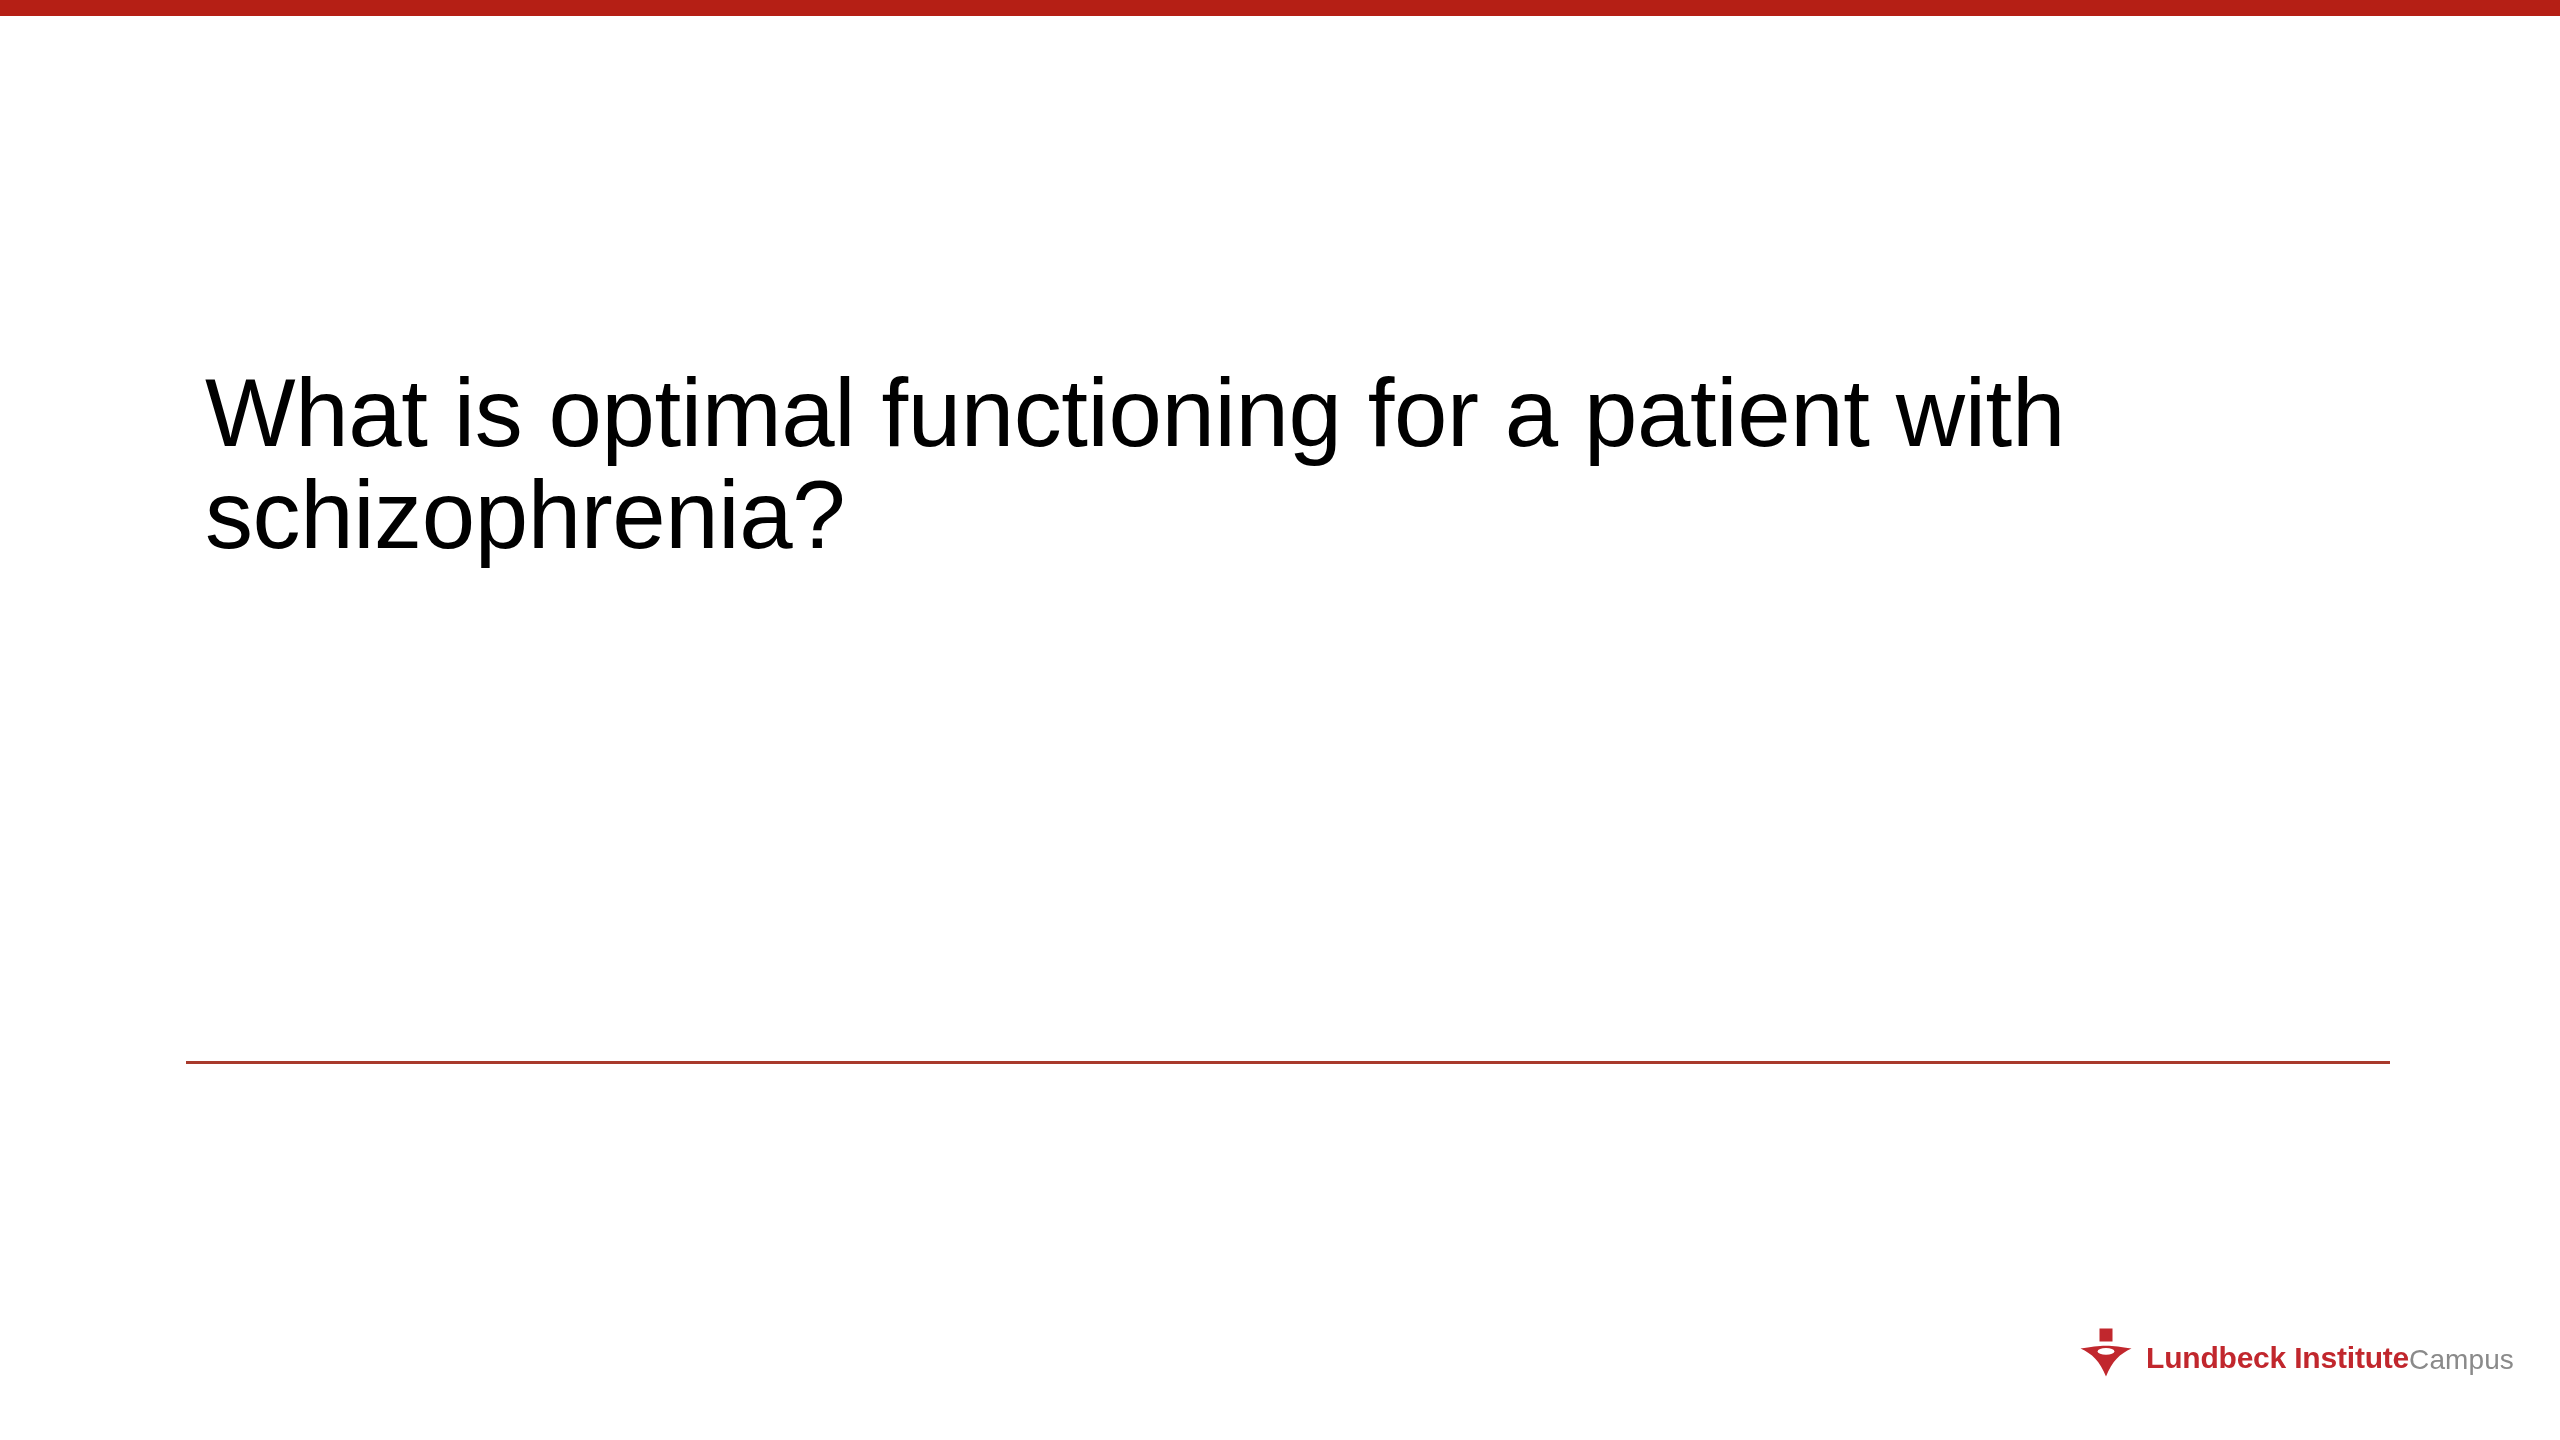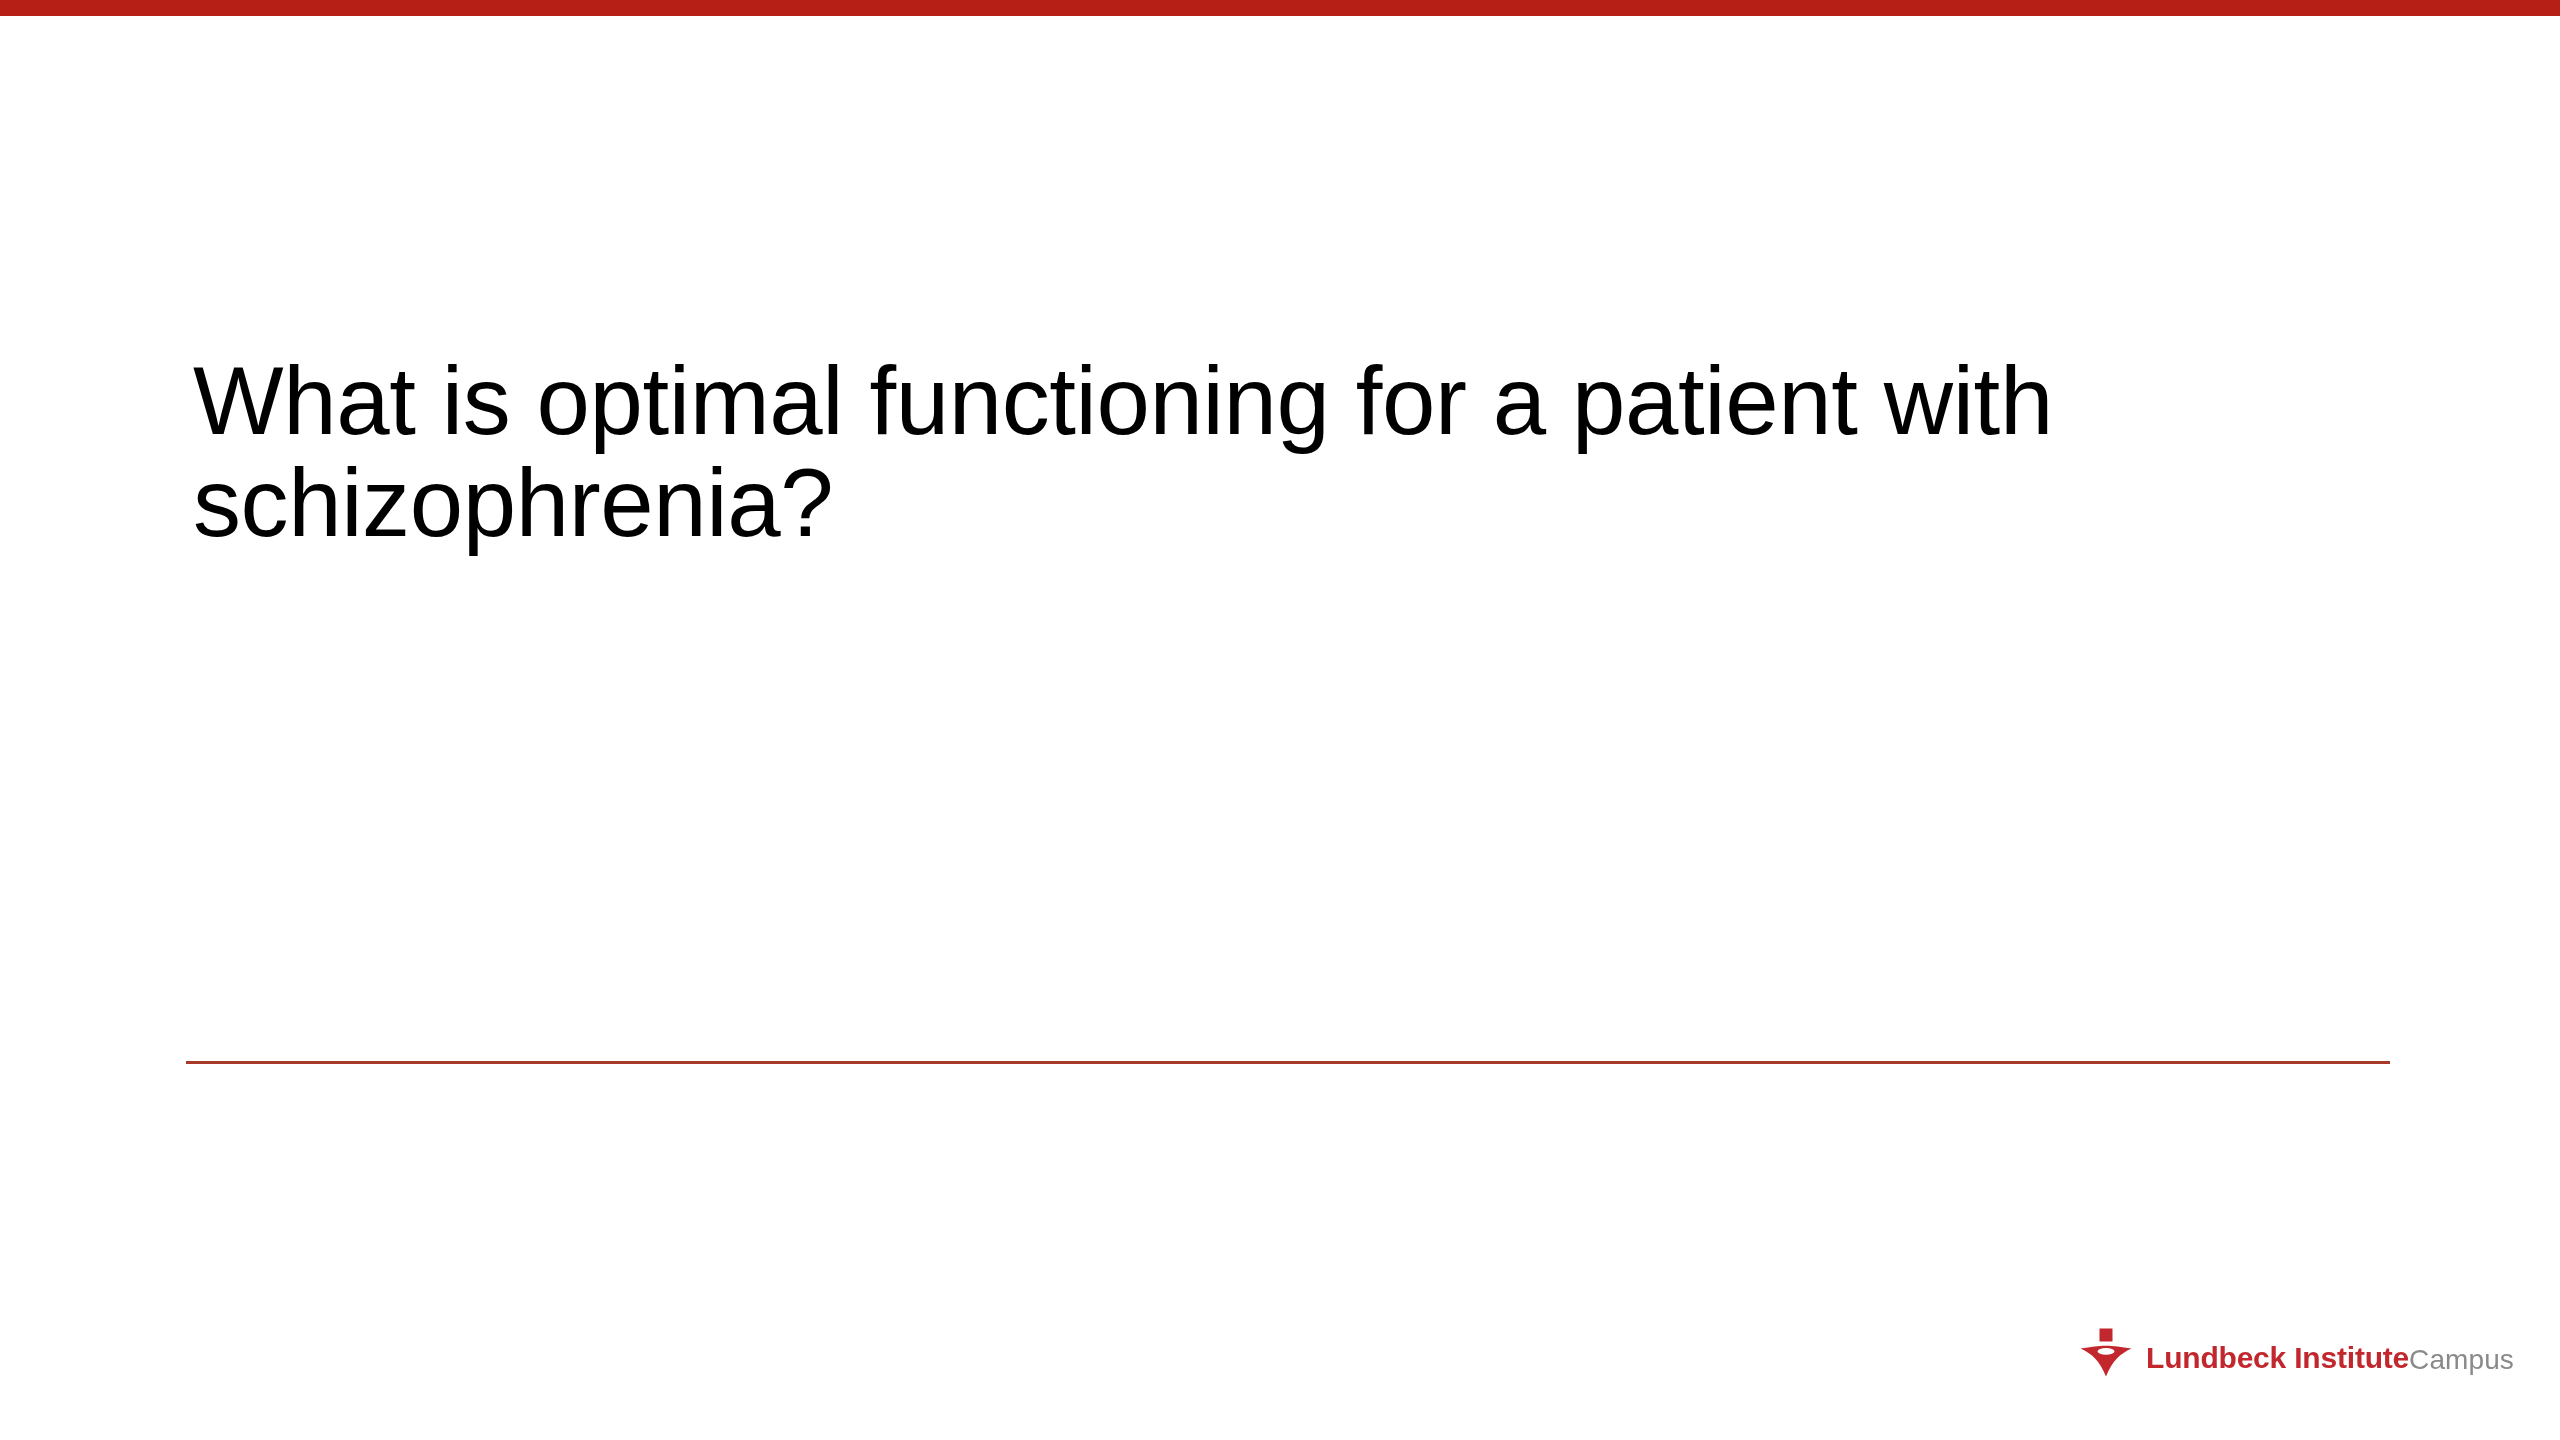--- a/index.html
+++ b/index.html
@@ -34,21 +34,21 @@
   }
 
   
   .title-block {
     position: absolute;
     left: 193px;
     top: 350px;
     width: 2100px;
   }
   .title-text {
-    margin: 0;
+    margin: 12px;
     font-family: "Liberation Sans", sans-serif;
     font-size: 96px;
     font-weight: 400;
     line-height: 1.06;
     letter-spacing: -0.4px;
     color: #000000;
     white-space: pre-line;
   }
 
   

